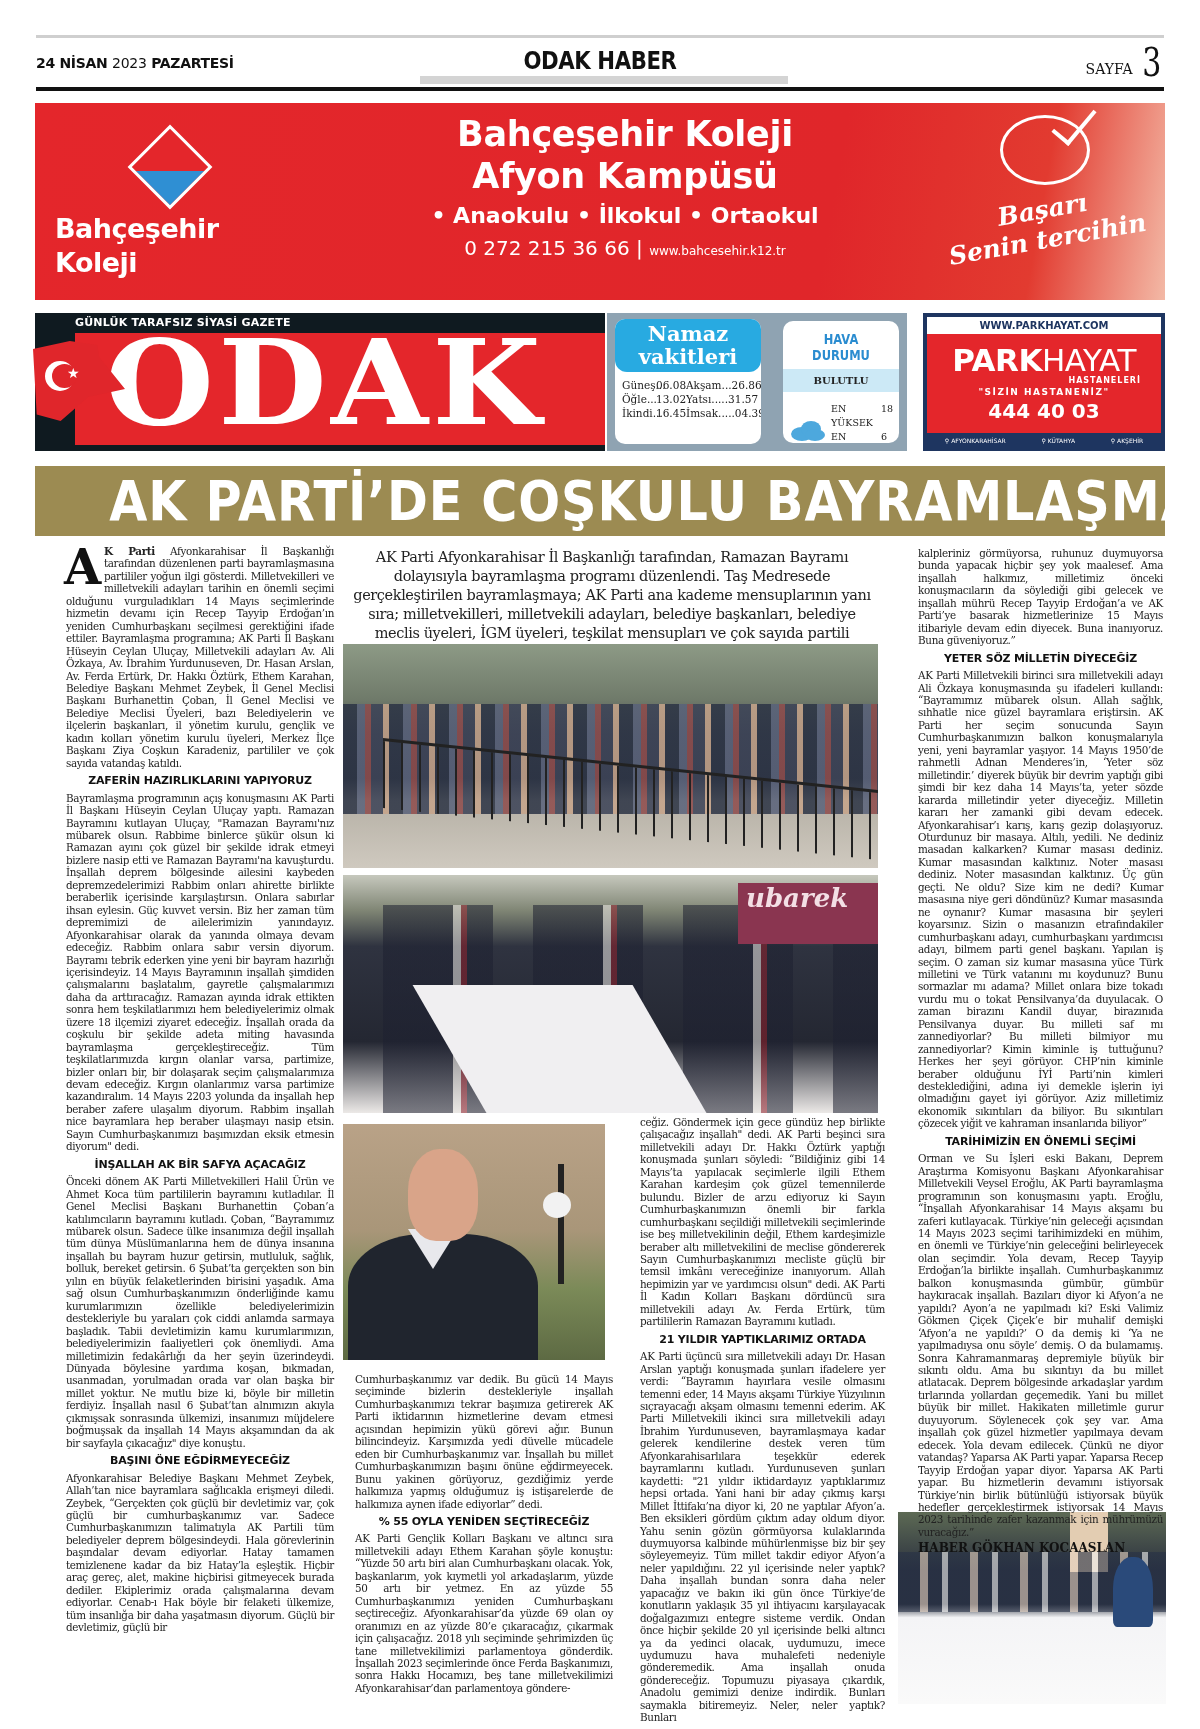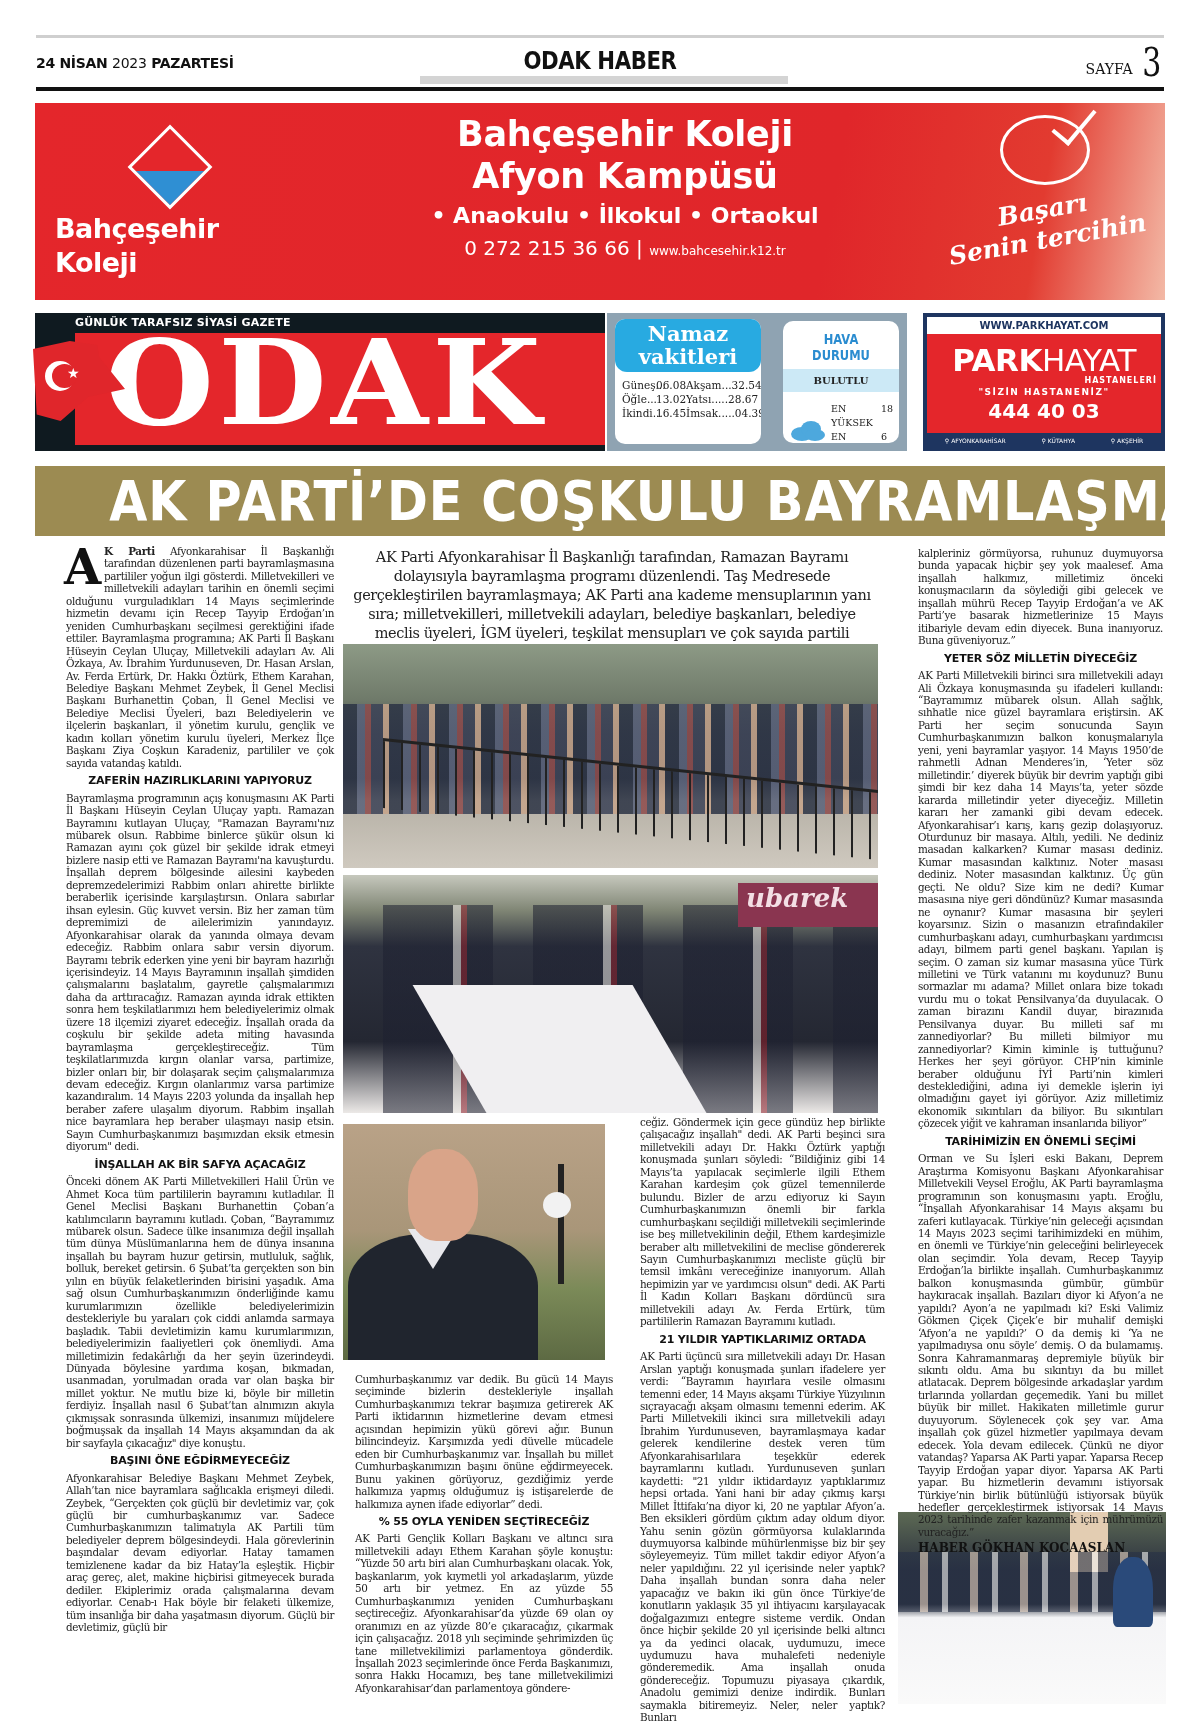--- a/index.html
+++ b/index.html
@@ -53,21 +53,21 @@
   .hava-row { display: flex; align-items: center; padding: 10px 4px 0 8px; }
   .cloud { width: 34px; height: 22px; position: relative; }
   .cloud span { position: absolute; background: #4da8dd; border-radius: 50%; }
   .hava-temps { font-family: "DejaVu Serif", serif; font-size: 9.5px; line-height: 14px; text-align: left; flex: 1; padding-left: 6px; display: grid; grid-template-columns: 1fr 14px; }
 
   .hosp { position: absolute; left: 923px; top: 313px; width: 242px; height: 138px; background: #1e3560; padding: 4px; }
   .hosp-in { position: relative; width: 100%; height: 100%; background: #e4262b; }
   .hosp-url { background: #fff; color: #1e3560; font-family: "DejaVu Sans", sans-serif; font-weight: bold; font-size: 10px; text-align: center; padding: 3px 0; }
   .hosp-name { color: #fff; font-family: "DejaVu Sans", sans-serif; font-size: 31px; text-align: center; margin-top: 8px; letter-spacing: -0.5px; }
   .hosp-name b { font-weight: bold; }
-  .hosp-sub { color: #fff; font-family: "DejaVu Sans", sans-serif; font-weight: bold; font-size: 8px; text-align: right; padding-right: 4px; margin-top: -2px; letter-spacing: 1px; }
+  .hosp-sub { color: #fff; font-family: "DejaVu Sans", sans-serif; font-weight: bold; font-size: 8px; text-align: right; padding-right: 20px; margin-top: -2px; letter-spacing: 1px; }
   .hosp-motto { color: #fff; font-family: "DejaVu Sans", sans-serif; font-weight: bold; font-size: 9px; text-align: center; letter-spacing: 1.5px; margin-top: 2px; }
   .hosp-phone { color: #fff; font-family: "DejaVu Sans", sans-serif; font-weight: bold; font-size: 20px; text-align: center; margin-top: 2px; }
   .hosp-cities { position: absolute; left: 0; right: 0; bottom: 0; height: 14px; background: #1e3560; display: flex; justify-content: space-around; align-items: center; color: #fff; font-family: "DejaVu Sans", sans-serif; font-size: 6px; }
 
   
   .headline { position: absolute; left: 35px; top: 466px; width: 1130px; height: 70px; background: #9c8b52; color: #fff; font-family: "DejaVu Sans", sans-serif; font-weight: bold; font-size: 56px; line-height: 70px; text-align: center; letter-spacing: 1px; white-space: nowrap; overflow: hidden; }
   .headline span { display: inline-block; transform: scaleX(0.88); }
 
   
   .col { position: absolute; font-family: "DejaVu Serif", serif; font-size: 10.4px; line-height: 12.45px; text-align: justify; color: #222; letter-spacing: -0.35px; }
@@ -81,21 +81,21 @@
   .col3 { left: 640px; top: 1116px; width: 245px; }
   .col4 { left: 918px; top: 547px; width: 245px; }
   .byline { font-weight: bold; font-size: 12px; margin-top: 4px; text-align: left; color: #111; letter-spacing: 0; }
 
   
   .photo { position: absolute; overflow: hidden; }
   .ph1 { left: 343px; top: 644px; width: 535px; height: 224px; background: linear-gradient(180deg, #8d9a86 0%, #6f7a6a 25%, #4b4f56 40%, #3a3d48 60%, #b6b1a6 70%, #cfc9bf 100%); }
   .ph1 .crowd { position: absolute; left: 0; right: 0; top: 60px; height: 110px; background: repeating-linear-gradient(90deg, #2b3344 0 14px, #59627a 14px 22px, #8e4b4b 22px 28px, #3b4256 28px 40px, #c6a48a 40px 46px); opacity: 0.85; }
   .ph1 .fence { position: absolute; left: 40px; right: 0; top: 120px; height: 70px; background: repeating-linear-gradient(90deg, #222 0 2px, transparent 2px 18px); border-top: 3px solid #222; transform: skewY(6deg); }
   .ph2 { left: 343px; top: 875px; width: 535px; height: 238px; background: linear-gradient(180deg, #c6c8bd 0%, #7f8574 15%, #2f3340 30%, #242732 70%, #ece9e7 100%); }
-  .ph2 .banner { position: absolute; right: 0; top: 8px; width: 140px; height: 44px; background: #8a3550; color: #f3dfe5; font-family: "DejaVu Serif", serif; font-style: italic; font-weight: bold; font-size: 26px; padding-left: 8px; }
+  .ph2 .banner { position: absolute; right: 0; top: 8px; width: 140px; height: 61px; background: #8a3550; color: #f3dfe5; font-family: "DejaVu Serif", serif; font-style: italic; font-weight: bold; font-size: 26px; padding-left: 8px; }
   .ph2 .table { position: absolute; left: 110px; top: 110px; width: 220px; height: 140px; background: #f0eff1; transform: skewX(30deg); }
   .ph2 .suits { position: absolute; left: 0; right: 0; top: 30px; height: 210px; background: repeating-linear-gradient(90deg, transparent 0 40px, #1d2030 40px 110px, #e9e6e2 110px 118px, #8e1e2a 118px 124px, #1d2030 124px 150px); opacity: 0.55; }
   .ph3 { left: 343px; top: 1124px; width: 262px; height: 236px; background: linear-gradient(180deg, #b9a287 0%, #a99679 45%, #7b8a58 70%, #5d6a43 100%); }
   .ph3 .head { position: absolute; left: 65px; top: 25px; width: 70px; height: 92px; border-radius: 45% 45% 40% 40%; background: #d9a489; }
   .ph3 .body { position: absolute; left: 5px; top: 110px; width: 190px; height: 130px; background: #20252e; border-radius: 40% 40% 0 0; }
   .ph3 .collar { position: absolute; left: 65px; top: 105px; width: 50px; height: 40px; background: #e8e8ec; clip-path: polygon(0 0, 100% 0, 50% 100%); }
   .ph3 .lamp { position: absolute; left: 215px; top: 40px; width: 6px; height: 120px; background: #222; }
   .ph3 .globe { position: absolute; left: 200px; top: 68px; width: 28px; height: 26px; border-radius: 50%; background: #f2f2f2; }
   .ph4 { left: 898px; top: 1512px; width: 268px; height: 192px; background: linear-gradient(180deg, #5d6a54 0%, #2c3240 30%, #2c3240 48%, #f4f4f6 55%, #fafafa 100%); }
   .ph4 .people { position: absolute; left: 0; right: 0; top: 40px; height: 60px; background: repeating-linear-gradient(90deg, #263045 0 22px, #e5d1c0 22px 30px, #263045 30px 44px, #f0f0f0 44px 50px); opacity: 0.6; }
@@ -158,24 +158,24 @@
 
 <div class="info-box">
   <div class="namaz">
     <div class="namaz-hd">
       <div>Namaz</div>
       <div>vakitleri</div>
     </div>
     <div class="namaz-grid">
       <span>Güneş...</span>
       <span>06.08</span>
-      <span><span>Akşam...</span><span>32.54</span></span>
+      <span><span>Akşam...</span><span>26.86</span></span>
       <span>Öğle...</span>
       <span>13.02</span>
-      <span><span>Yatsı.....</span><span>28.67</span></span>
+      <span><span>Yatsı.....</span><span>31.57</span></span>
       <span>İkindi...</span>
       <span>16.45</span>
       <span><span>İmsak.....</span><span>04.39</span></span>
     </div>
   </div>
   <div class="hava">
     <div class="hava-hd">HAVA DURUMU</div>
     <div class="hava-cond">BULUTLU</div>
     <div class="hava-row">
       <div class="cloud">

